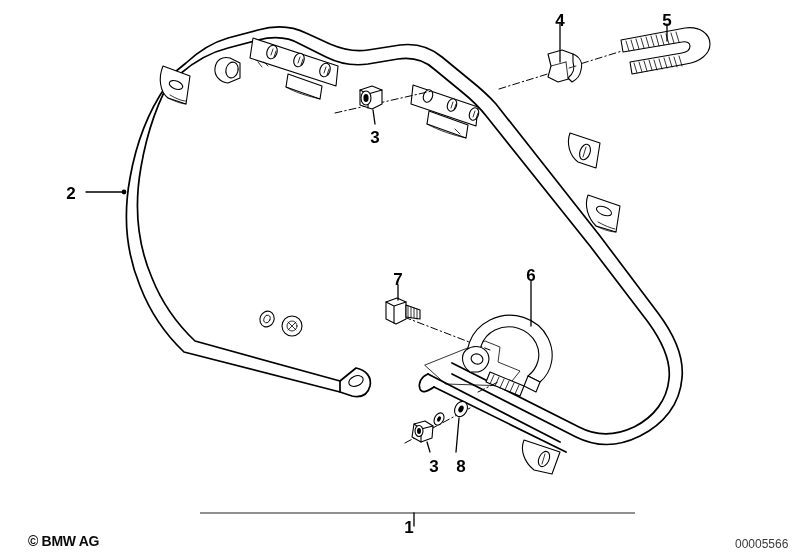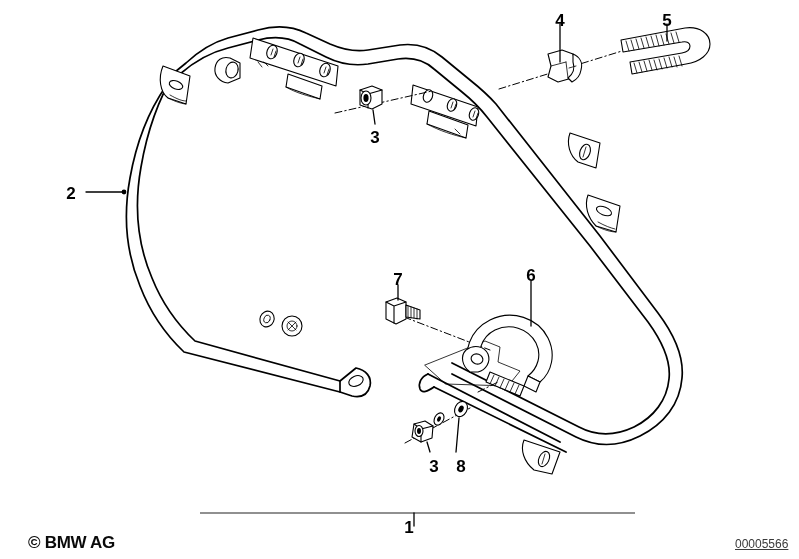--- a/index.html
+++ b/index.html
@@ -35,35 +35,34 @@
     text-align: center;
     width: 22px;
     user-select: none;
   }
   #footer-copyright {
     position: absolute;
     left: 28px;
     top: 533px;
     font-family: "Liberation Sans", sans-serif;
     font-weight: bold;
-    font-size: 17px;
+    font-size: 14px;
     letter-spacing: -0.3px;
     color: #0a0a0a;
     white-space: nowrap;
   }
   #footer-docnumber {
     position: absolute;
     left: 735px;
     top: 537px;
     font-family: "Liberation Sans", sans-serif;
     font-weight: normal;
     font-size: 12px;
     color: #3a3a3a;
     white-space: nowrap;
-    text-decoration: underline;
   }
   .ln { fill: none; stroke: #000000; stroke-width: 1.7; stroke-linecap: round; stroke-linejoin: round; }
   .ln-thin { fill: none; stroke: #000000; stroke-width: 1.1; stroke-linecap: round; stroke-linejoin: round; }
   .ln-hair { fill: none; stroke: #000000; stroke-width: 0.8; stroke-linecap: round; stroke-linejoin: round; }
   .leader { fill: none; stroke: #000000; stroke-width: 1.3; stroke-linecap: round; }
   .centerline { fill: none; stroke: #000000; stroke-width: 1.0; stroke-dasharray: 7 3 1.4 3; stroke-linecap: round; }
   .bracketline { fill: none; stroke: #6b6b6b; stroke-width: 1.3; stroke-linecap: butt; }
   .fillw { fill: #ffffff; }
   .filld { fill: #000000; }
 </style>

